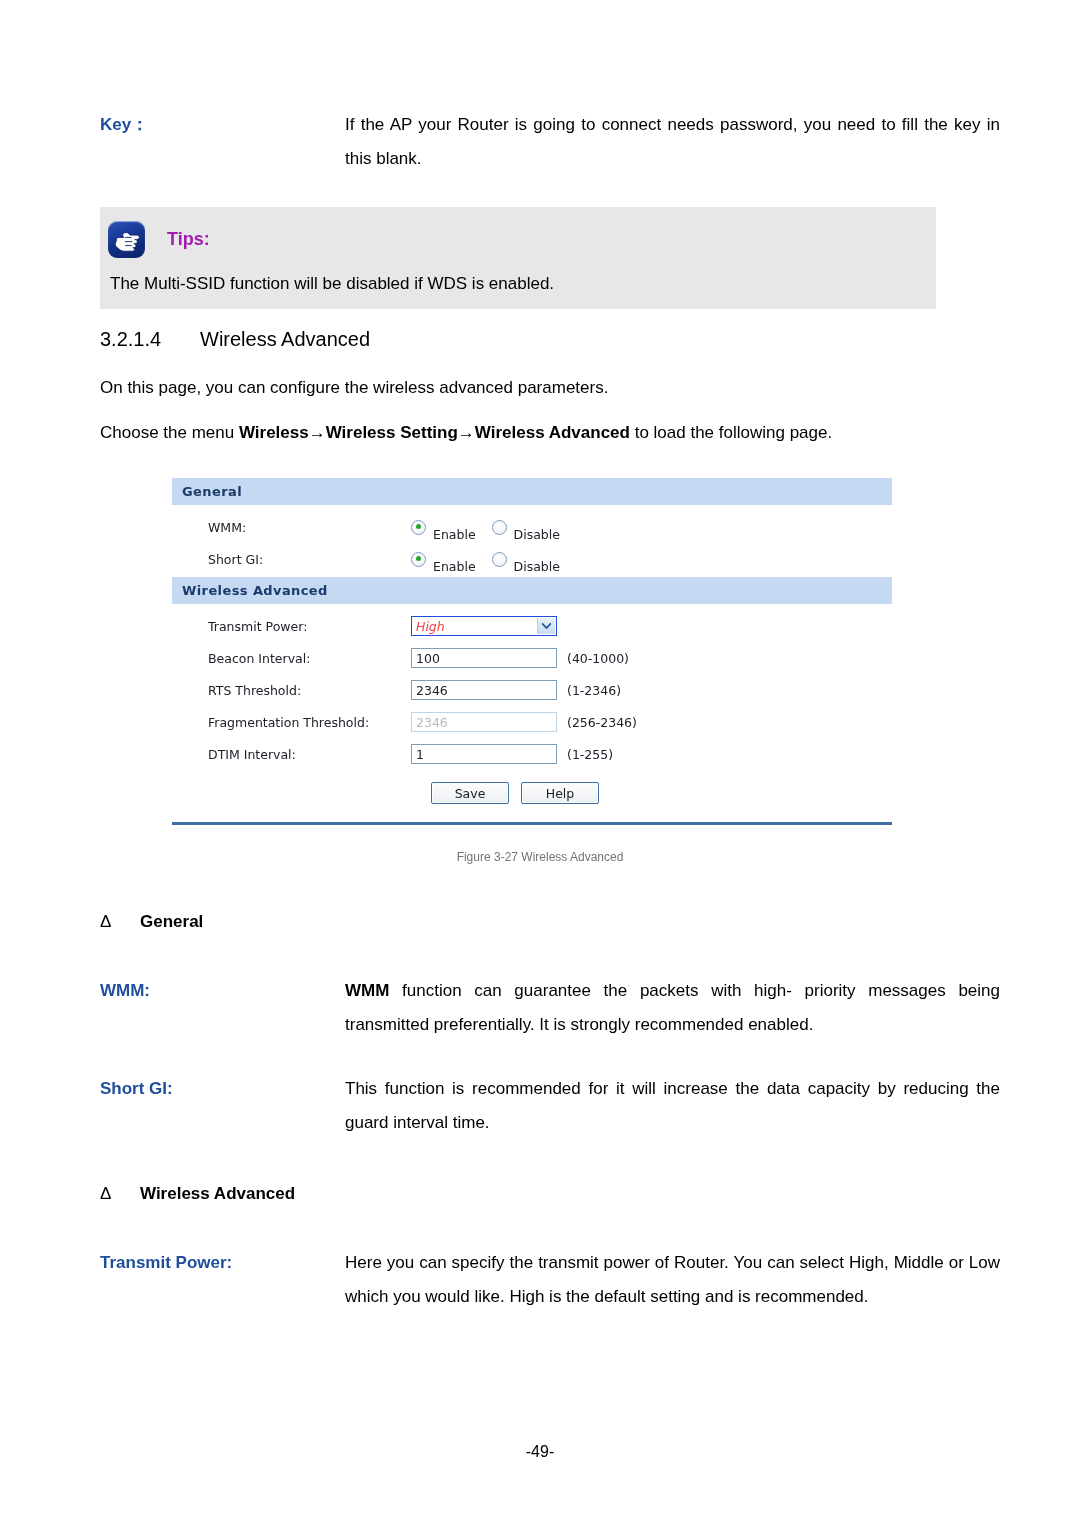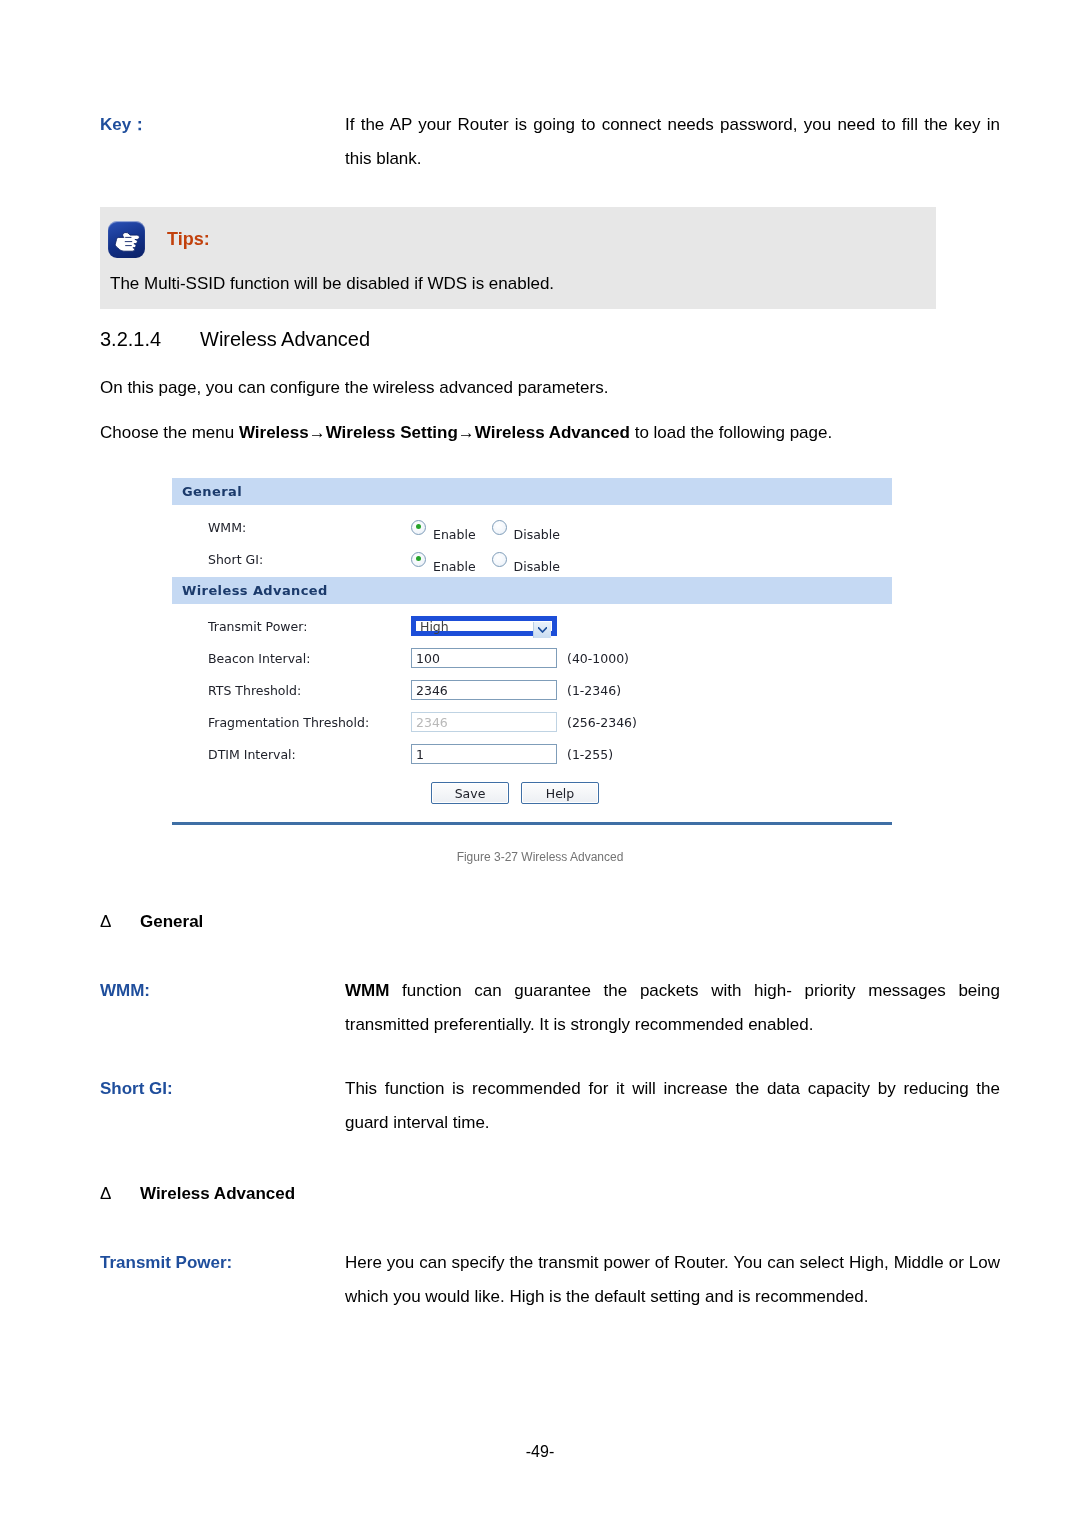--- a/index.html
+++ b/index.html
@@ -73,21 +73,21 @@
     background: linear-gradient(160deg, #2b52b8 0%, #123087 55%, #0c2166 100%);
     position: relative;
     flex: 0 0 37px;
     box-shadow: inset 0 1px 1px rgba(255,255,255,.55);
   }
   .tips-icon svg { position: absolute; top: 5px; left: 4px; }
   .tips-label {
     font-weight: bold;
     font-size: 18px;
     margin-left: 22px;
-    color: #c2410c;
+    color: #a21caf;
   }
   .tips-body {
     font-size: 17px;
     line-height: 30px;
     padding: 8px 10px 2px 10px;
     color: #000;
   }
 
   
   #sec-heading {
@@ -161,29 +161,30 @@
     width: 5px; height: 5px;
     border-radius: 50%;
     background: #26a32b;
   }
   .radio-label { margin: 14px 16px 0 7px; font-size: 12.5px; }
 
   select.rp-select, .rp-select {
     width: 146px;
     height: 20px;
     box-sizing: border-box;
-    border: 5px solid #1d4ed8;
+    border: 1px solid #1d4ed8;
     background: #ffffff;
     font-family: "DejaVu Sans", sans-serif;
     font-size: 12.5px;
-    color: #404040;
+    color: #ef4444;
     position: relative;
     display: flex;
     align-items: center;
     padding-left: 4px;
+    font-style: italic;
   }
   .rp-select .arrow-btn {
     position: absolute;
     right: 1px; top: 1px;
     width: 17px; height: 16px;
     background: linear-gradient(#eaf2fb, #c9dcf0);
     border-left: 1px solid #b9cfe4;
     display: flex; align-items: center; justify-content: center;
   }
   .rp-select .arrow-btn svg { display: block; }

